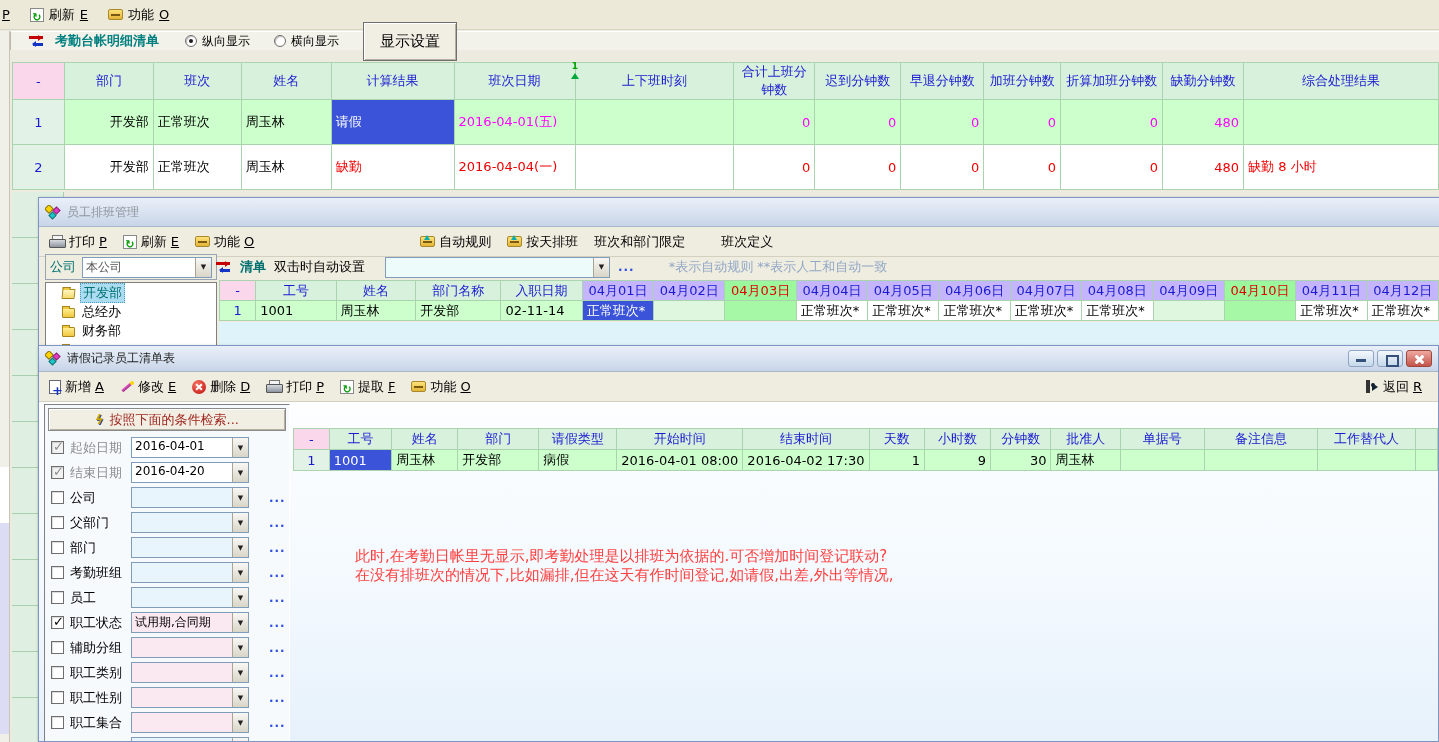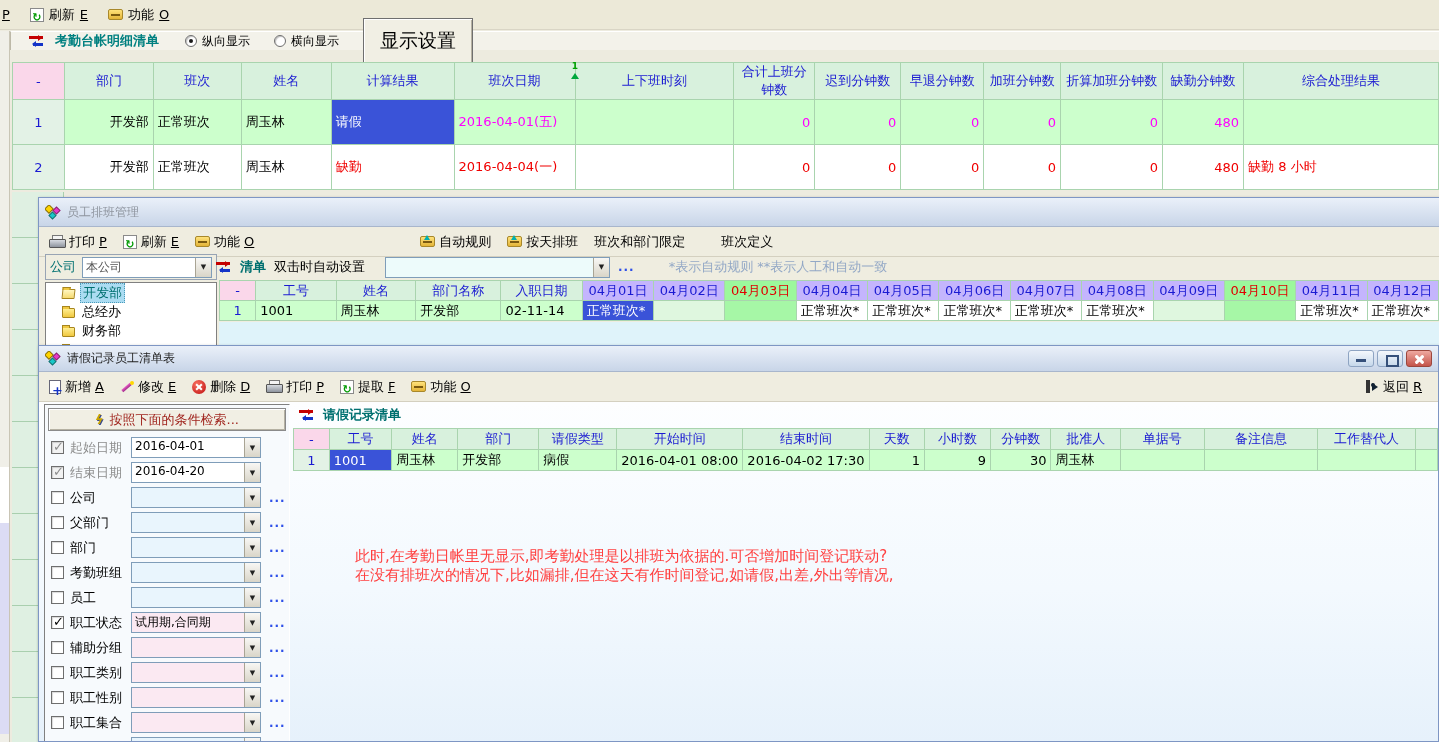--- a/index.html
+++ b/index.html
@@ -10,21 +10,21 @@
   
   .menubar{position:absolute;left:0;top:0;width:100%;height:30px;background:#ECE9D8;border-bottom:1px solid #D9D5C5;display:flex;align-items:center;gap:20px;padding-left:2px;z-index:1}
   .menu-item{display:flex;align-items:center;gap:5px;font-size:13px;cursor:default}
 
   
   .tabbar{position:absolute;left:10px;top:31px;right:0;height:19px;background:#F3F2EA;border-left:1px solid #BDB9A8;border-top:1px solid #FFFFFF;display:flex;align-items:center;z-index:1}
   .ledger-title{color:#008080;font-weight:bold;font-size:13px;margin:0 26px 0 10px}
   .radio{width:12px;height:12px;border-radius:50%;background:#fff;border:1px solid #6E6E6E;box-shadow:inset 1px 1px 1px rgba(0,0,0,.25);position:relative;margin-right:5px}
   .radio.on::after{content:"";position:absolute;inset:3px;border-radius:50%;background:#1a1a1a}
   .radio-group{display:flex;align-items:center;margin-right:24px}
-  .btn{background:#F1EFE4;border:1px solid #6F6F6F;box-shadow:inset 1px 1px 0 #fff,inset -1px -1px 0 #B5B1A2;padding:9px 16px;font-size:19px}
+  .btn{background:#F1EFE4;border:1px solid #6F6F6F;box-shadow:inset 1px 1px 0 #fff,inset -1px -1px 0 #B5B1A2;padding:9px 16px;font-size:15px}
 
   
   table.grid{border-collapse:collapse;table-layout:fixed}
   table.grid td,table.grid th{border:1px solid #A9D4AE;font-weight:normal;overflow:hidden;white-space:nowrap;padding:0 4px}
   th{color:#1A1AD2;text-align:center;background:#D8F1DD;font-size:13px}
   th.pink{background:#FAD7EA}
 
   
   #ledger{position:absolute;left:12px;top:62px;z-index:1;background:#fff}
   #ledger th{height:37px}
@@ -139,21 +139,21 @@
   
   #leaveWin{left:38px;top:345px;width:1401px;height:397px;z-index:3;overflow:hidden}
   #leaveWin .titlebar{height:26px}
   .leave-client{position:absolute;left:0;top:56px;right:0;bottom:0;background:linear-gradient(180deg,#FDFEFF 0%,#F3F9FE 55%,#E6F1FB 100%)}
   .fpanel{position:absolute;left:5px;top:2px;width:246px;bottom:0;background:#F7FAFD;border-top:1px solid #808080;border-left:1px solid #808080;border-right:1px solid #FFF}
   .searchbtn{position:absolute;left:3px;top:3px;right:3px;height:23px;background:#F1EFE4;border:1px solid #8A8A8A;box-shadow:inset 1px 1px 0 #fff,inset -1px -1px 0 #B5B1A2;display:flex;align-items:center;justify-content:center;gap:6px;color:#A0251E;font-size:13px}
   .frow{position:absolute;left:6px;height:25px;display:flex;align-items:center}
   .frow .cb{margin-right:6px}
   .frow .flabel{width:58px;font-size:13px;white-space:nowrap}
   .frow.dis .flabel{color:#8C8C8C}
-  .frow .combo{position:absolute;left:80px;width:130px}
+  .frow .combo{position:absolute;left:80px;width:118px}
   .frow .dots{position:absolute;left:218px}
   .leave-right{position:absolute;left:252px;top:0;right:0;bottom:0}
   .leavebar{height:22px;display:flex;align-items:center;gap:8px;padding-left:8px;margin-top:2px}
   .leavebar .cap{color:#007070;font-weight:bold;font-size:13px}
   #leaveTable{position:absolute;left:2px;top:26px;background:#fff}
   #leaveTable th{height:21px}
   #leaveTable td{height:21px;background:#CCFFCC;font-size:13px}
   #leaveTable td.numcol{background:#E3F2E6;color:#1A1AD2;text-align:center}
   #leaveTable td.sel{background:#3A53D8;color:#fff}
   #leaveTable td.right{text-align:right}
@@ -582,27 +582,20 @@
       <div class="frow" style="top:330px">
           <span class="cb"></span>
           <span class="flabel">请假类型</span>
           <span class="combo blue">
             <span class="val"></span>
             <span class="dd"></span>
           </span>
         </div>
     </div>
     <div class="leave-right">
-      <div class="leavebar">
-        <span class="swap-icon">
-            <i></i>
-            <b></b>
-          </span>
-        <span class="cap">请假记录清单</span>
-      </div>
       <table class="grid" id="leaveTable">
         <colgroup>
             <col style="width:38px">
             <col style="width:65px">
             <col style="width:68px">
             <col style="width:85px">
             <col style="width:80px">
             <col style="width:110px">
             <col style="width:110px">
             <col style="width:58px">

